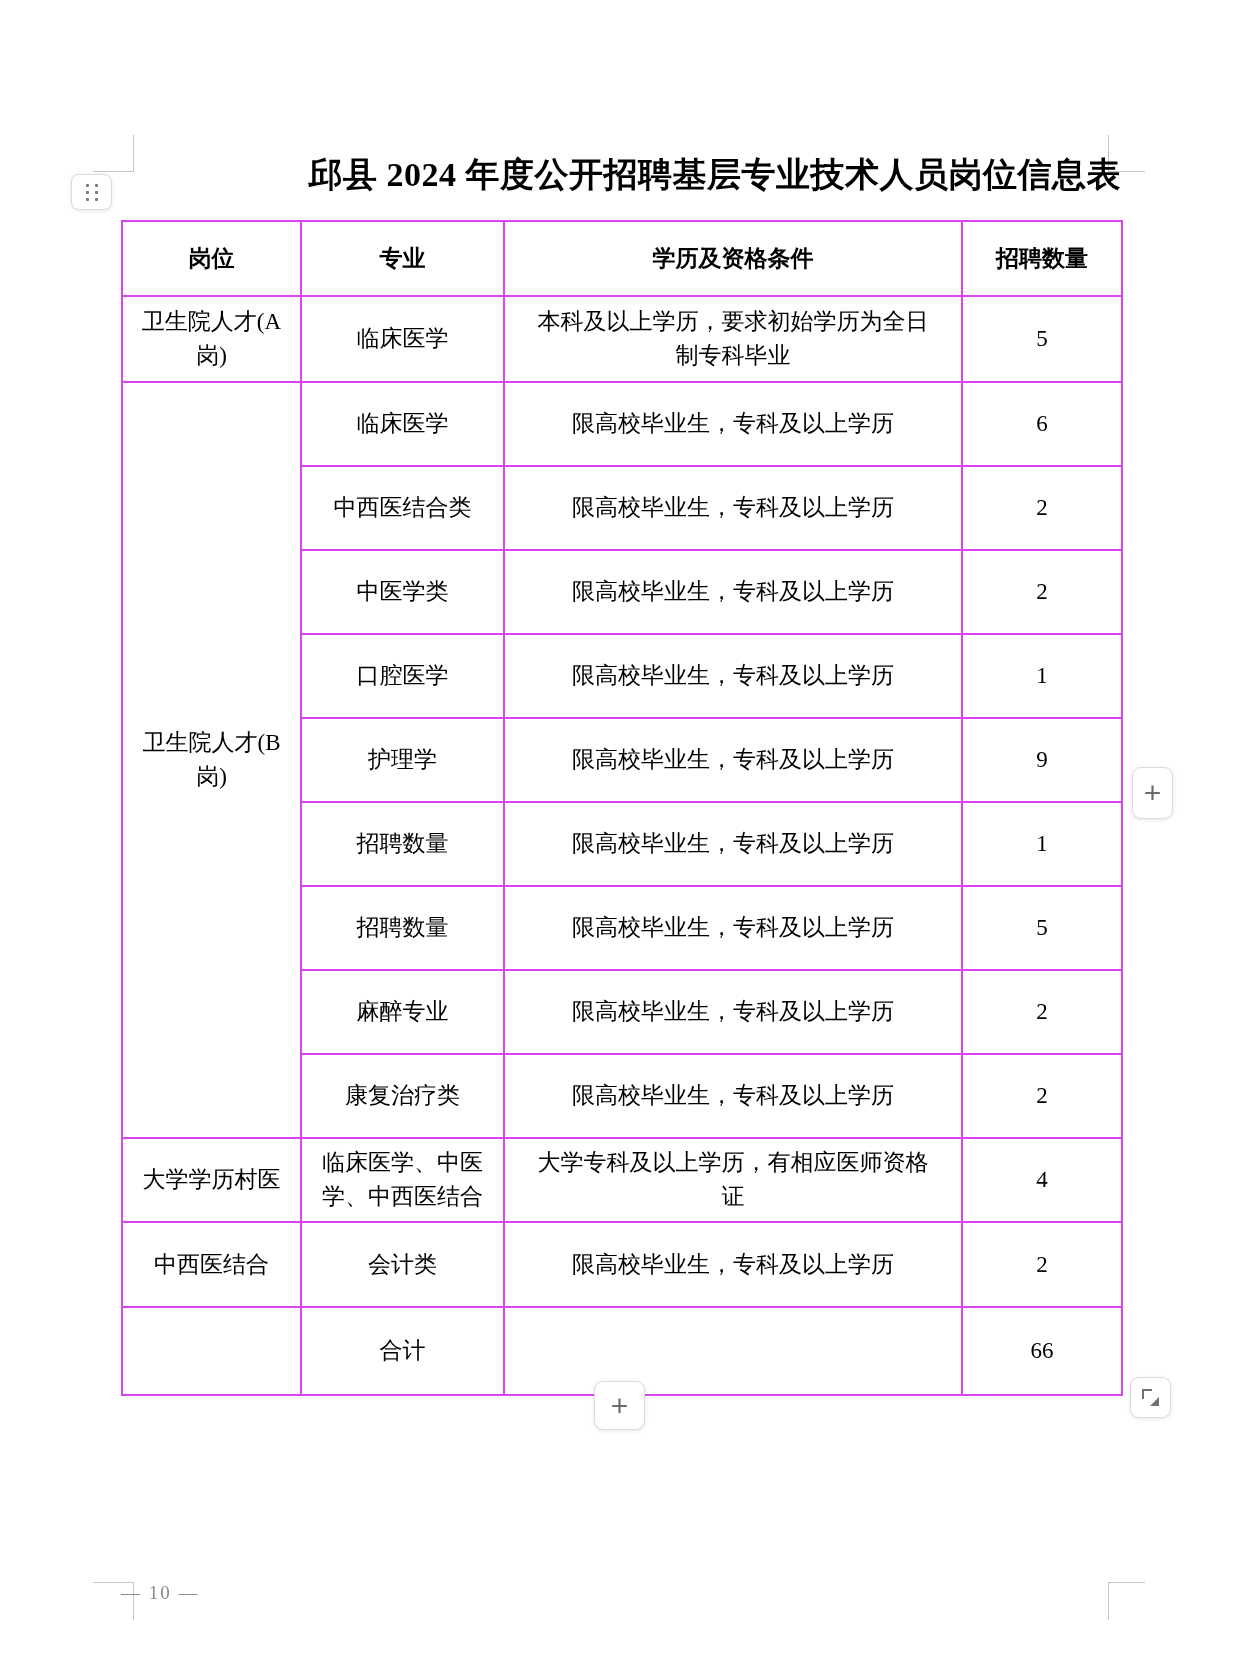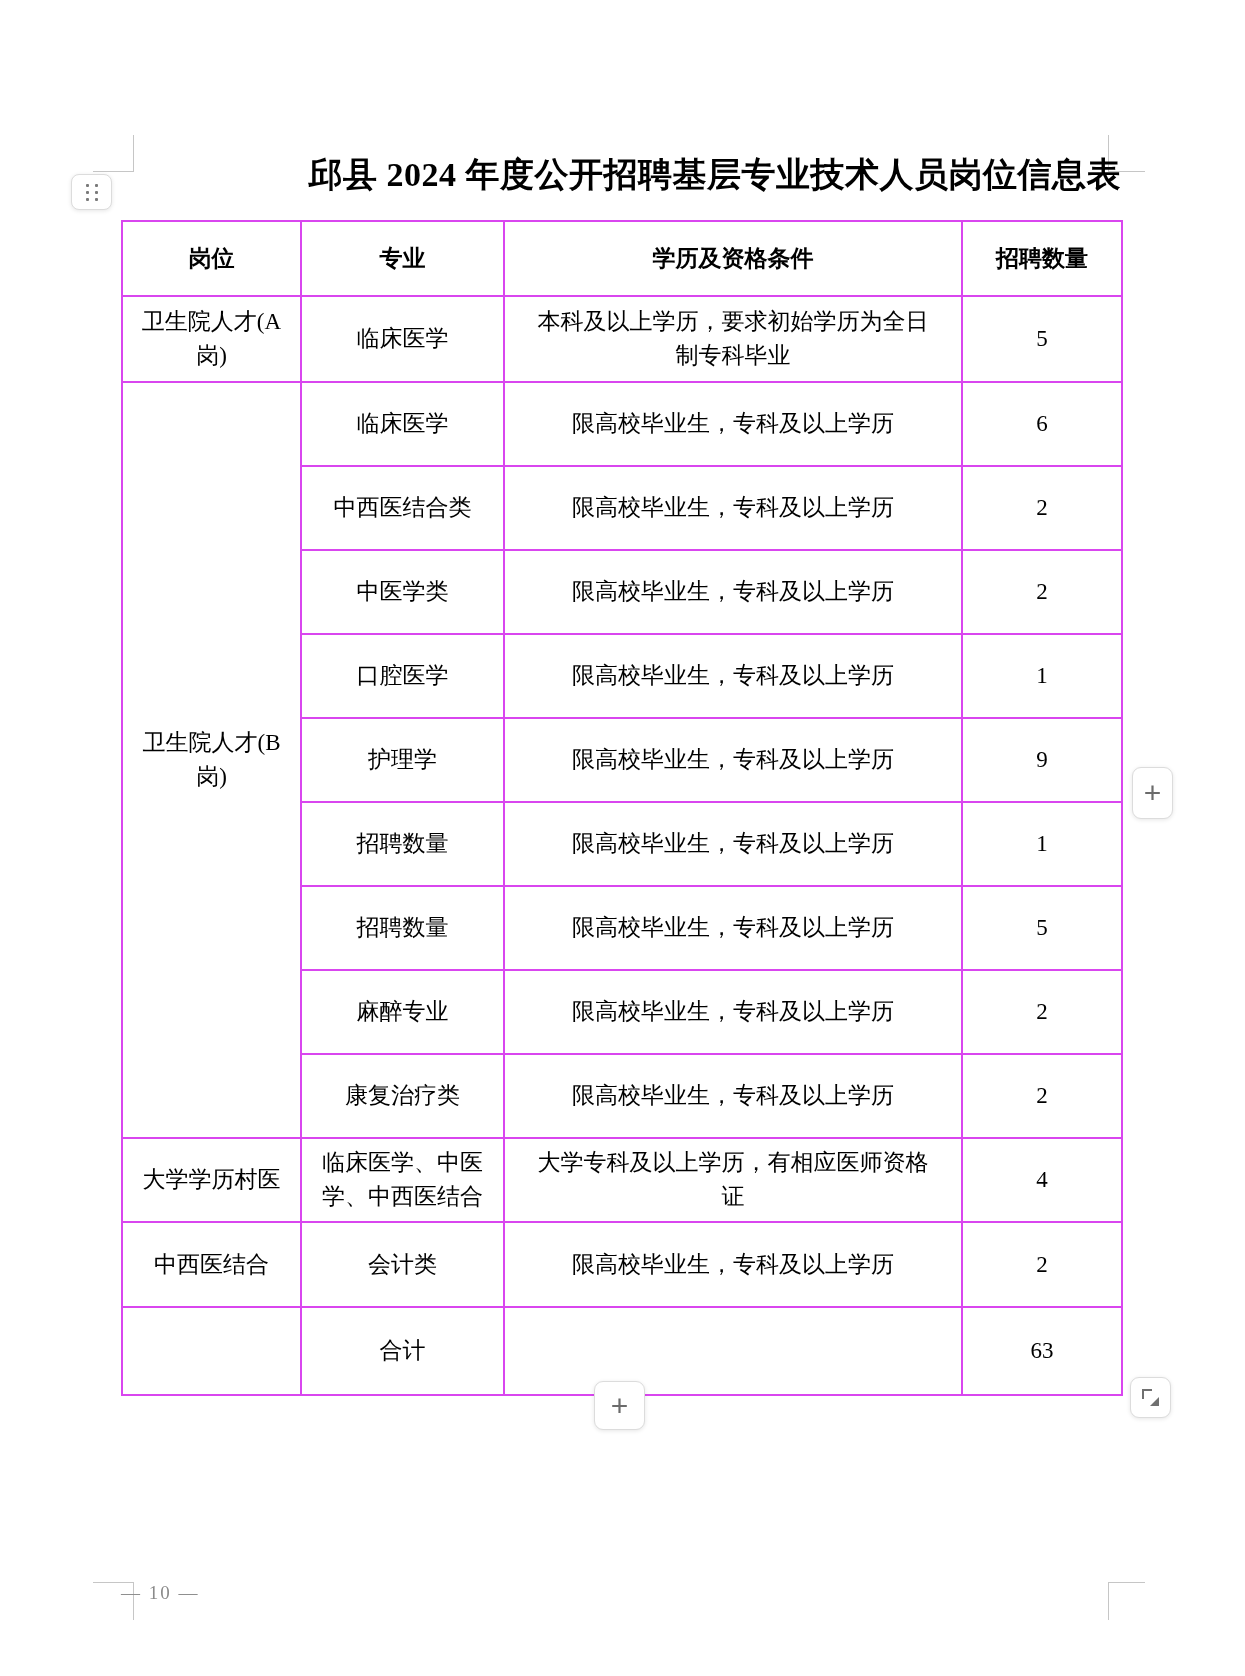--- a/index.html
+++ b/index.html
@@ -170,21 +170,21 @@
       <tr class="trk">
         <td>中西医结合</td>
         <td>会计类</td>
         <td>限高校毕业生，专科及以上学历</td>
         <td>2</td>
       </tr>
       <tr class="trt">
         <td></td>
         <td>合计</td>
         <td></td>
-        <td>63</td>
+        <td>66</td>
       </tr>
     </tbody>
   </table>
 
   <div class="ctrl-btn" style="left:1132px; top:767px; width:41px; height:52px;">
     <span class="plus-glyph">+</span>
   </div>
 
   <div class="ctrl-btn" style="left:594px; top:1381px; width:51px; height:49px;">
     <span class="plus-glyph">+</span>

